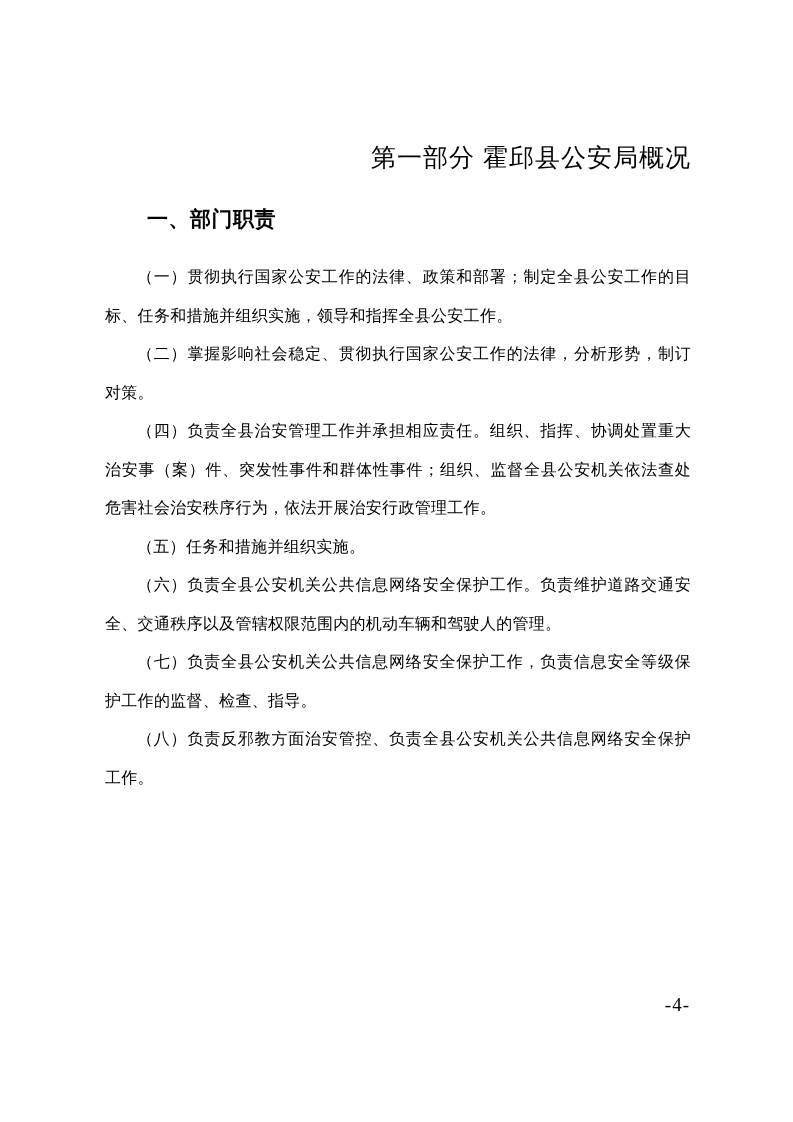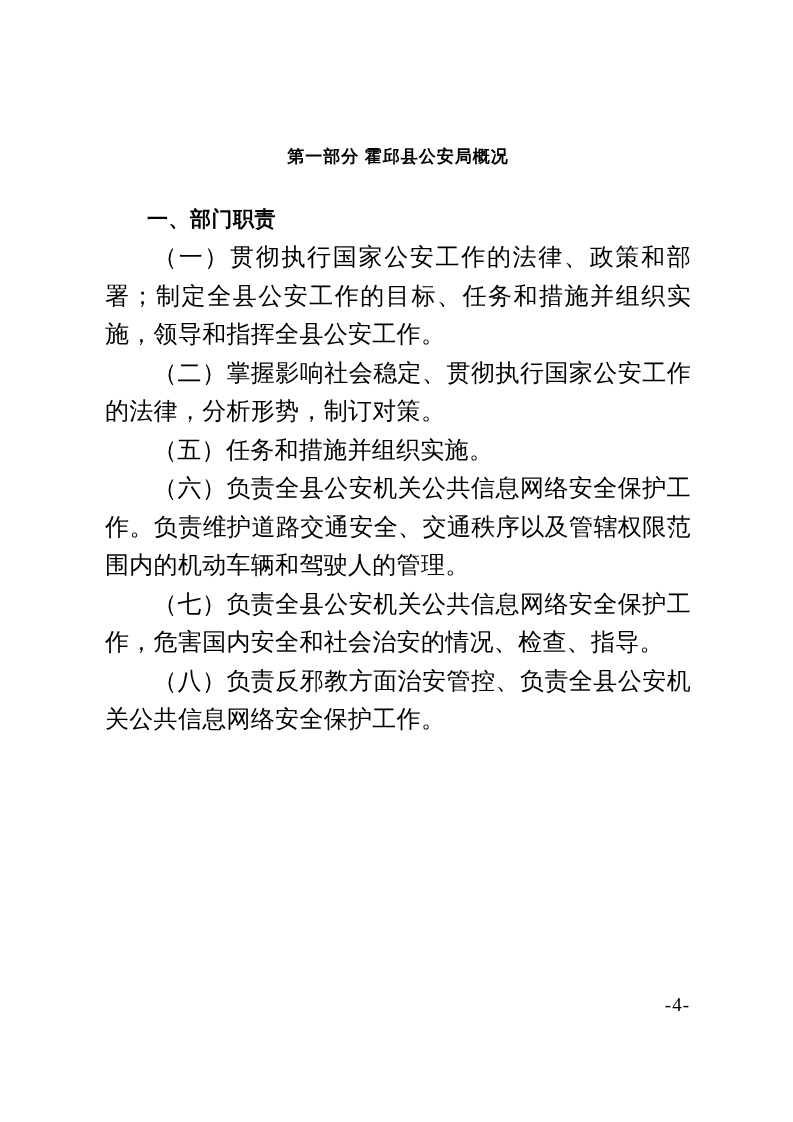--- a/index.html
+++ b/index.html
@@ -17,39 +17,39 @@
     font-family: "Liberation Serif", "DejaVu Serif", serif;
     color: #000000;
   }
   .content {
     position: absolute;
     top: 140px;
     left: 105px;
     width: 586px;
   }
   .doc-title {
-    text-align: center;
+    text-align: right;
     font-family: "Liberation Sans", "DejaVu Sans", sans-serif;
-    font-weight: bold;
-    font-size: 17px;
+    font-weight: normal;
+    font-size: 25px;
     letter-spacing: 1px;
     line-height: 34px;
     margin: 0 0 26px 0;
   }
   .section-heading {
     font-family: "Liberation Sans", "DejaVu Sans", sans-serif;
     font-weight: bold;
     font-size: 21px;
     line-height: 38px;
     text-indent: 2em;
-    margin: 0 0 0 0;
+    margin: 0 0 20px 0;
     letter-spacing: 0.5px;
   }
   .body-text p {
-    font-size: 24px;
+    font-size: 16px;
     line-height: 38.5px;
     text-indent: 2em;
     text-align: justify;
     margin: 0;
     letter-spacing: 0.3px;
   }
   .page-number {
     position: absolute;
     top: 993px;
     right: 103px;
@@ -61,20 +61,21 @@
 </head>
 <body>
 
 <div class="page">
   <div class="content">
     <h1 class="doc-title">第一部分 霍邱县公安局概况</h1>
     <h2 class="section-heading">一、部门职责</h2>
     <div class="body-text">
       <p>（一）贯彻执行国家公安工作的法律、政策和部署；制定全县公安工作的目标、任务和措施并组织实施，领导和指挥全县公安工作。</p>
       <p>（二）掌握影响社会稳定、贯彻执行国家公安工作的法律，分析形势，制订对策。</p>
+      <p>（四）负责全县治安管理工作并承担相应责任。组织、指挥、协调处置重大治安事（案）件、突发性事件和群体性事件；组织、监督全县公安机关依法查处危害社会治安秩序行为，依法开展治安行政管理工作。</p>
       <p>（五）任务和措施并组织实施。</p>
       <p>（六）负责全县公安机关公共信息网络安全保护工作。负责维护道路交通安全、交通秩序以及管辖权限范围内的机动车辆和驾驶人的管理。</p>
-      <p>（七）负责全县公安机关公共信息网络安全保护工作，危害国内安全和社会治安的情况、检查、指导。</p>
+      <p>（七）负责全县公安机关公共信息网络安全保护工作，负责信息安全等级保护工作的监督、检查、指导。</p>
       <p>（八）负责反邪教方面治安管控、负责全县公安机关公共信息网络安全保护工作。</p>
     </div>
   </div>
   <div class="page-number">-4-</div>
 </div>
 
 </body></html>

